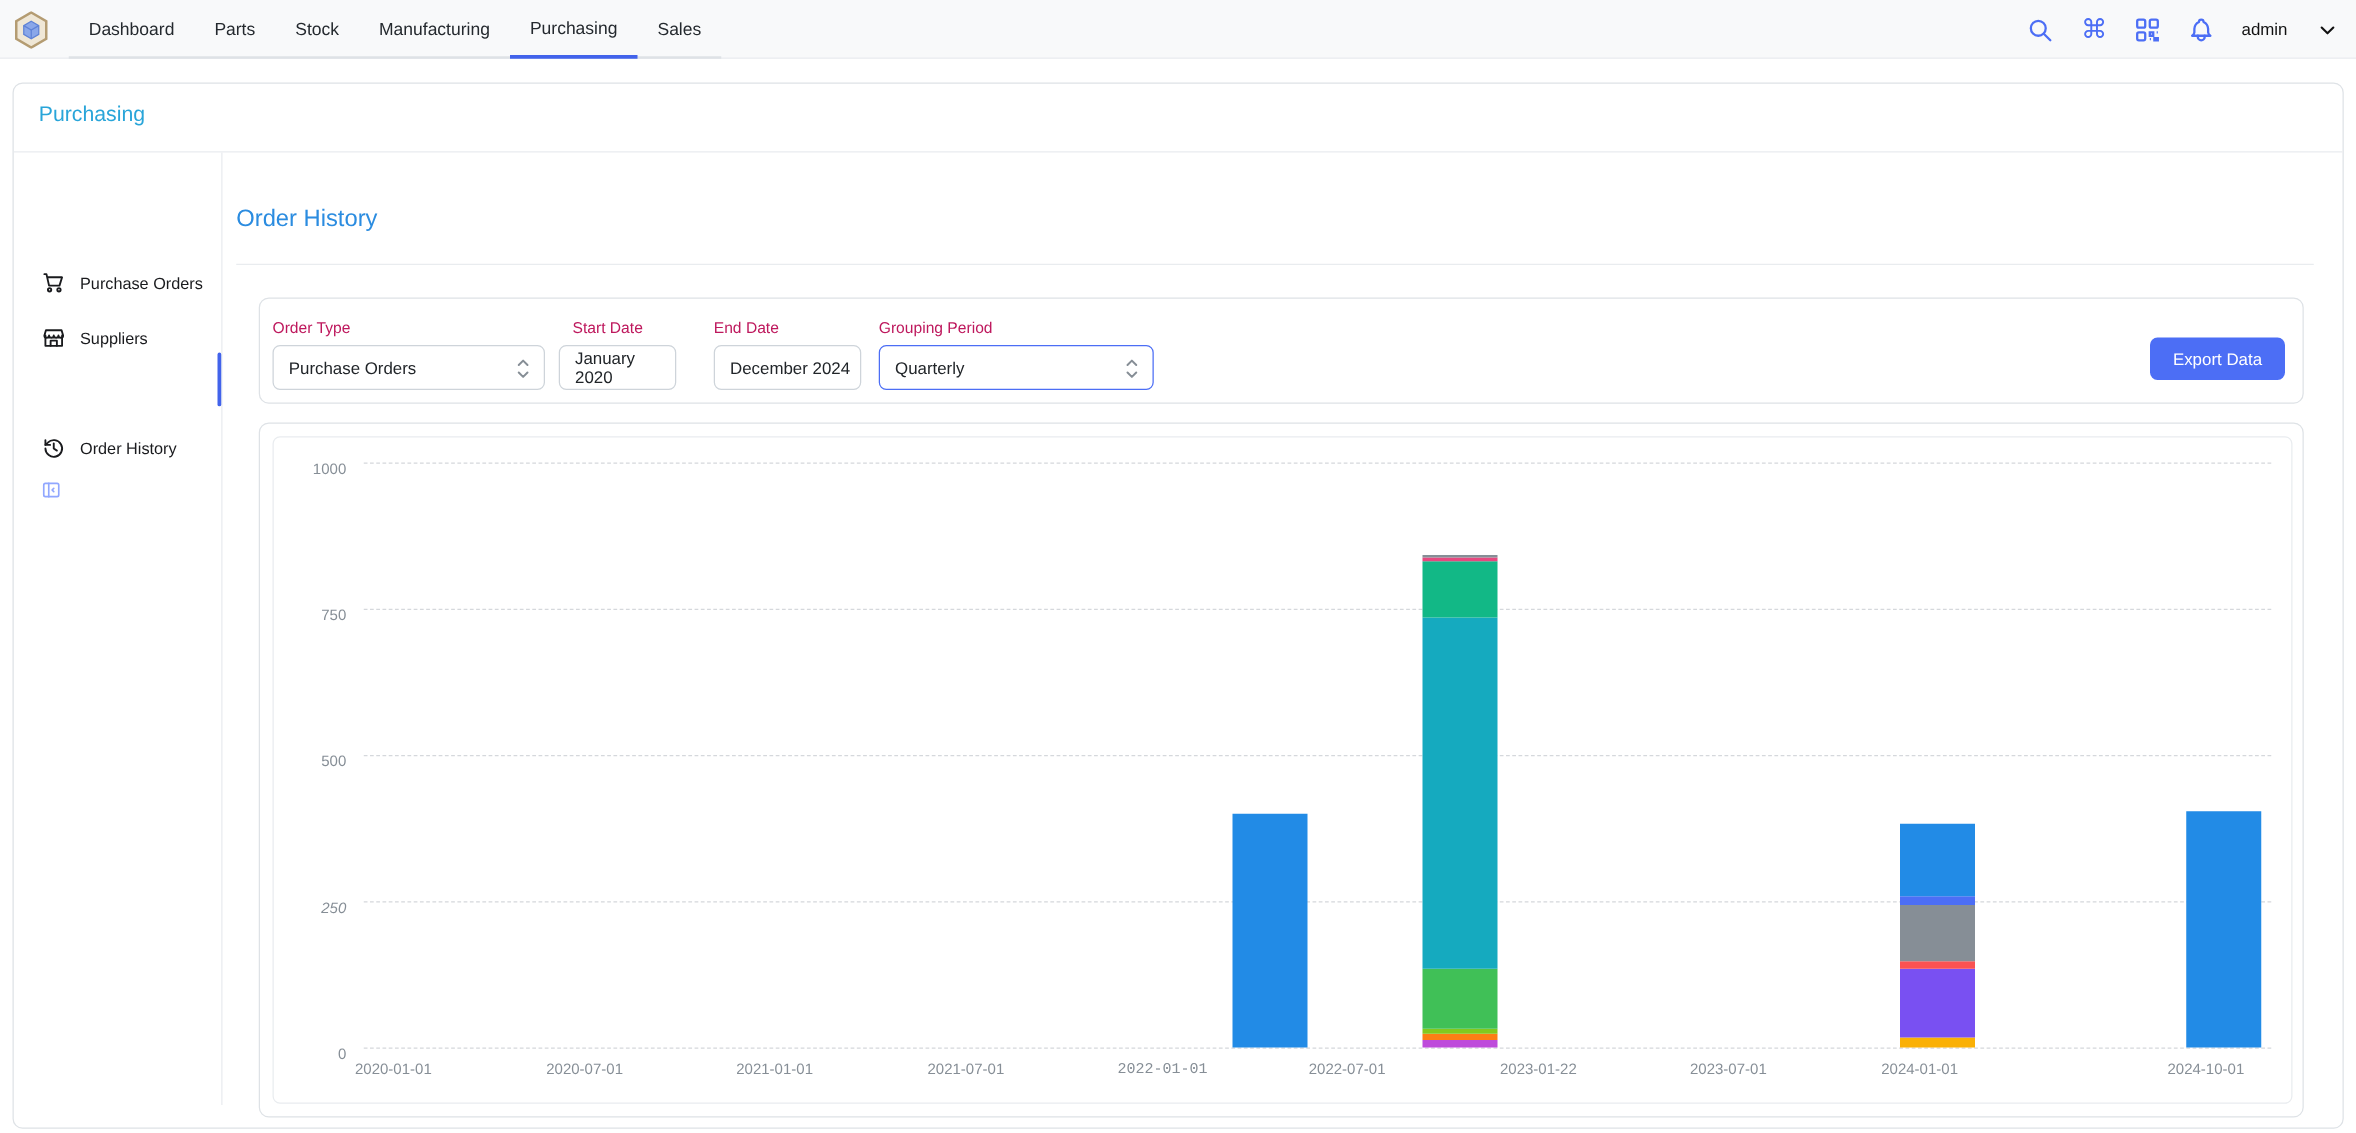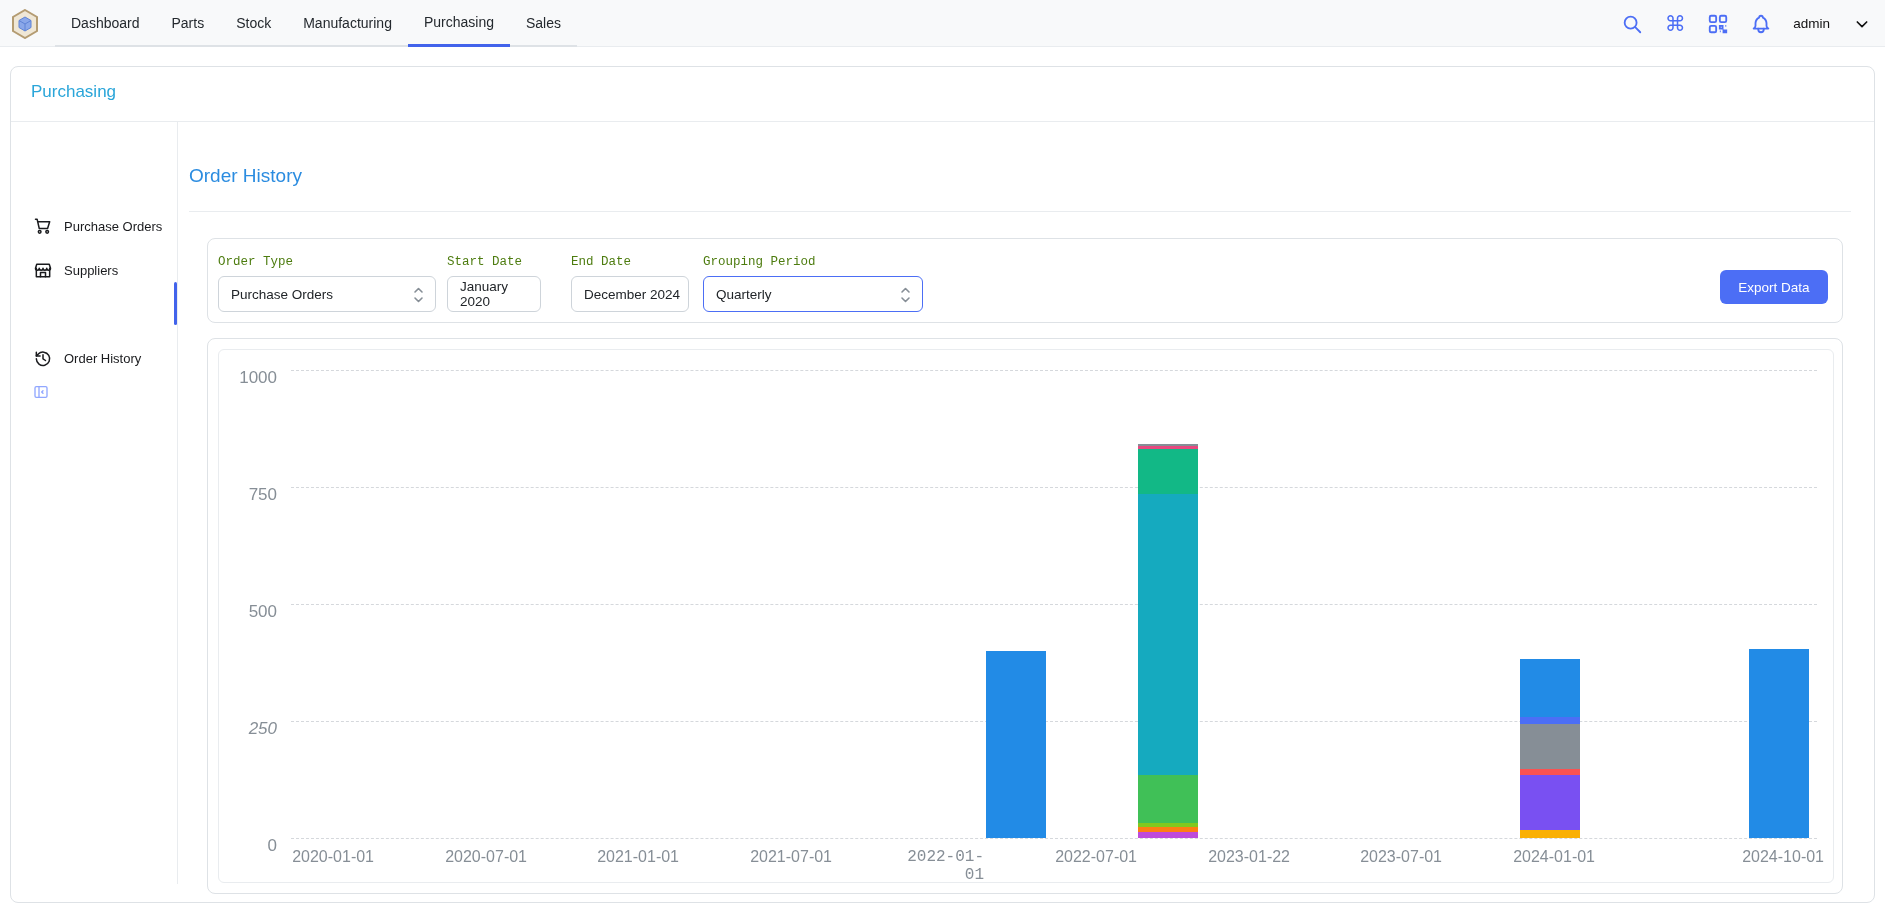--- a/index.html
+++ b/index.html
@@ -49,39 +49,39 @@
   #collapse-icon svg { width:16px; height:16px; }
 
   
   #main-title { position:absolute; left:178px; top:98px; font-size:19px; color:#2b8ce0; }
   #title-divider { position:absolute; left:178px; top:144px; width:1662px; height:1px;
                    background:#e9ecef; }
 
   
   #filter-card { position:absolute; left:196px; top:171px; width:1636px; height:85px;
                  border:1px solid #dee2e6; border-radius:8px; background:#fff; }
-  .f-label { position:absolute; top:16px; font-size:12.5px; color:#4d7c0f;font-family:Liberation Mono, monospace; }
+  .f-label { position:absolute; top:16px; font-size:12.5px; color:#be185d; }
   .f-box { position:absolute; top:37px; height:36px; border:1px solid #ced4da;
            border-radius:6px; background:#fff; display:flex; align-items:center;
            font-size:13.5px; color:#212529; padding-left:12px; cursor:pointer; }
   .f-box .updown { position:absolute; right:9px; top:7px; color:#868e96; }
   .updown svg { width:15px; height:22px; }
   #export-btn { position:absolute; right:14px; top:31px; width:108px; height:34px;
                 background:#4c6ef5; color:#fff; border:none; border-radius:6px;
                 font-size:13.5px; font-family:"Liberation Sans",sans-serif; cursor:pointer; }
 
   
   #chart-outer { position:absolute; left:196px; top:271px; width:1636px; height:556px;
                  border:1px solid #dee2e6; border-radius:8px; }
   #chart-inner { position:absolute; left:10px; top:10px; width:1616px; height:534px;
                  border:1px solid #e9ecef; border-radius:6px; overflow:hidden; }
   .gridline { position:absolute; height:0; border-top:1px dashed #d5d8dc; }
-  .y-label { position:absolute; left:0; width:58px; text-align:right; font-size:17px;
+  .y-label { position:absolute; left:0; width:58px; text-align:right; font-size:12px;
              color:#868e96; }
-  .x-label { position:absolute; width:90px; text-align:right; font-size:16px;
+  .x-label { position:absolute; width:90px; text-align:left; font-size:12px;
              color:#868e96; }
   .bar-seg { position:absolute; cursor:pointer; }
 </style>
 </head>
 <body>
 
 <div id="app">
 
   <div id="header">
     <svg id="logo" viewBox="0 0 30 30">
@@ -182,21 +182,21 @@
       <span class="f-label" style="left:10px">Order Type</span>
       <div class="f-box" style="left:10px; width:218px">
         <span>Purchase Orders</span>
         <span class="updown">
           <svg viewBox="0 0 15 22" fill="none" stroke="currentColor" stroke-width="1.6" stroke-linecap="round" stroke-linejoin="round">
             <polyline points="4,8 7.5,4.5 11,8"></polyline>
               <polyline points="4,14 7.5,17.5 11,14"></polyline>
           </svg>
         </span>
       </div>
-      <span class="f-label" style="left:239px">Start Date</span>
+      <span class="f-label" style="left:250px">Start Date</span>
       <div class="f-box" style="left:239px; width:94px">
         <span>January 2020</span>
       </div>
       <span class="f-label" style="left:363px">End Date</span>
       <div class="f-box" style="left:363px; width:118px">
         <span>December 2024</span>
       </div>
       <span class="f-label" style="left:495px">Grouping Period</span>
       <div class="f-box" style="left:495px; width:220px; border:1.5px solid #4c6ef5">
         <span>Quarterly</span>

